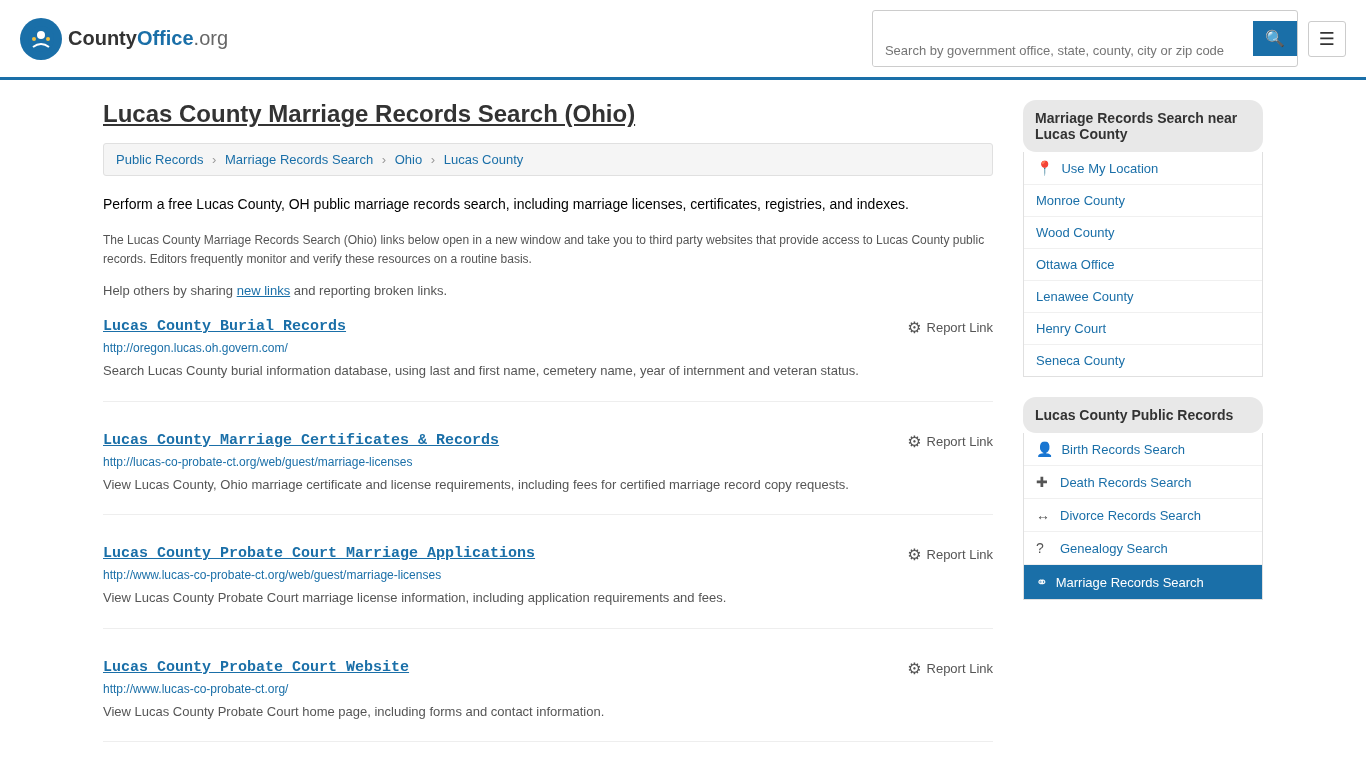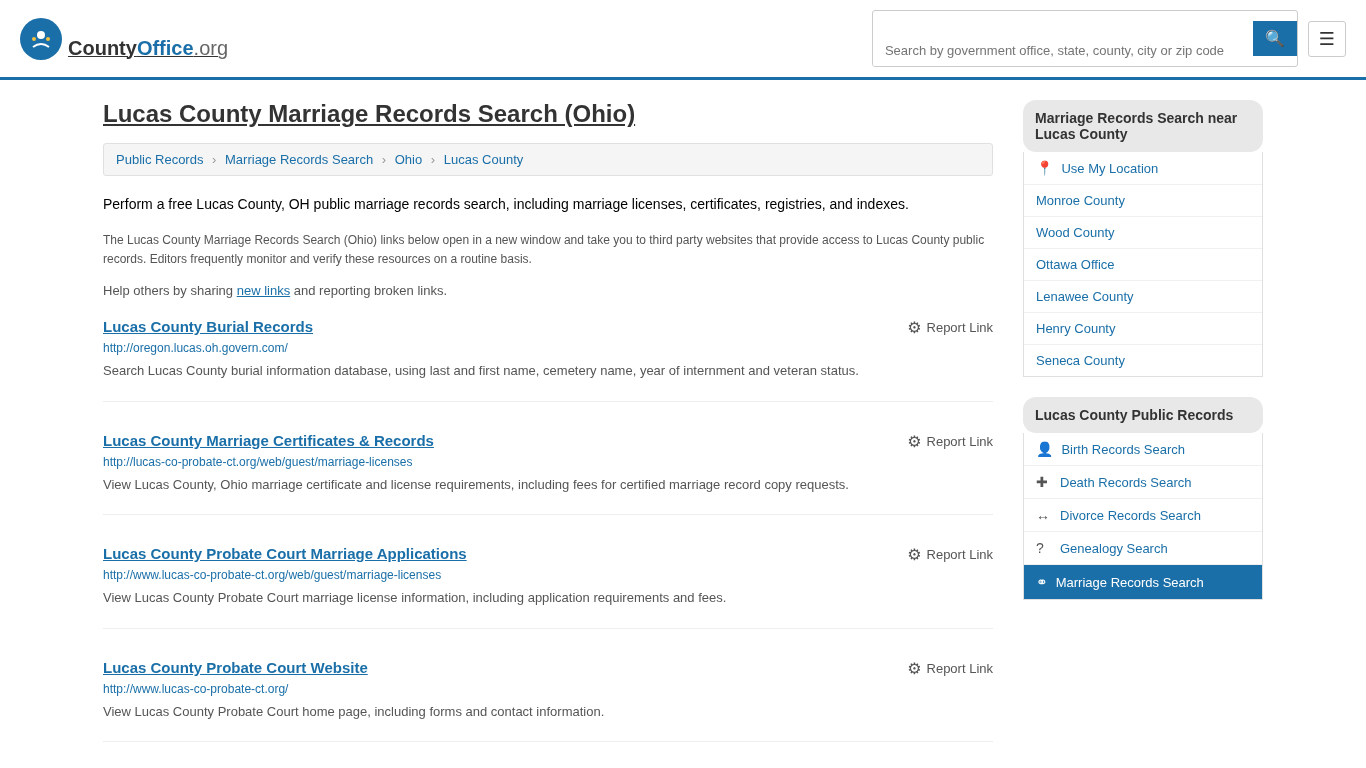--- a/index.html
+++ b/index.html
@@ -9,23 +9,22 @@
     .header {
       background: #fff;
       border-bottom: 3px solid #1a6fa8;
       padding: 10px 20px;
       display: flex;
       align-items: center;
       justify-content: space-between;
     }
     .logo-area {
       display: flex;
-      align-items: flex-end;
+      align-items: center;
       gap: 6px;
-      text-decoration: underline;
     }
     .logo-circle {
       width: 42px;
       height: 42px;
       background: #1a6fa8;
       border-radius: 50%;
       display: flex;
       align-items: center;
       justify-content: center;
       color: #fff;
@@ -142,20 +141,21 @@
       justify-content: space-between;
       align-items: flex-start;
       margin-bottom: 4px;
     }
     .result-title {
       font-size: 15px;
       font-weight: bold;
       color: #1a6fa8;
       text-decoration: underline;
       cursor: pointer;
+      font-family: Liberation Mono, monospace;
     }
     .report-link {
       display: flex;
       align-items: center;
       gap: 5px;
       font-size: 13px;
       color: #555;
       cursor: pointer;
       white-space: nowrap;
     }
@@ -351,21 +351,21 @@
         <div class="sidebar-list-item">
           <a href="#">Wood County</a>
         </div>
         <div class="sidebar-list-item">
           <a href="#">Ottawa Office</a>
         </div>
         <div class="sidebar-list-item">
           <a href="#">Lenawee County</a>
         </div>
         <div class="sidebar-list-item">
-          <a href="#">Henry County</a>
+          <a href="#">Henry Court</a>
         </div>
         <div class="sidebar-list-item">
           <a href="#">Seneca County</a>
         </div>
 
       </div>
     </div>
 
     <div class="sidebar-section">
       <div class="sidebar-section-header">Lucas County Public Records</div>

